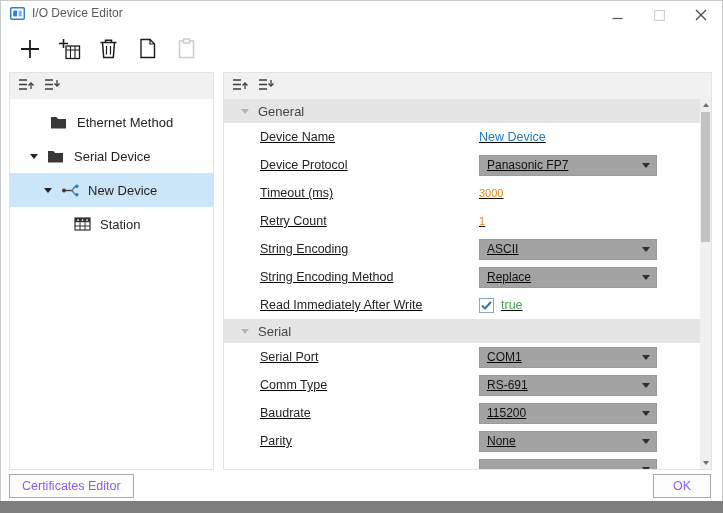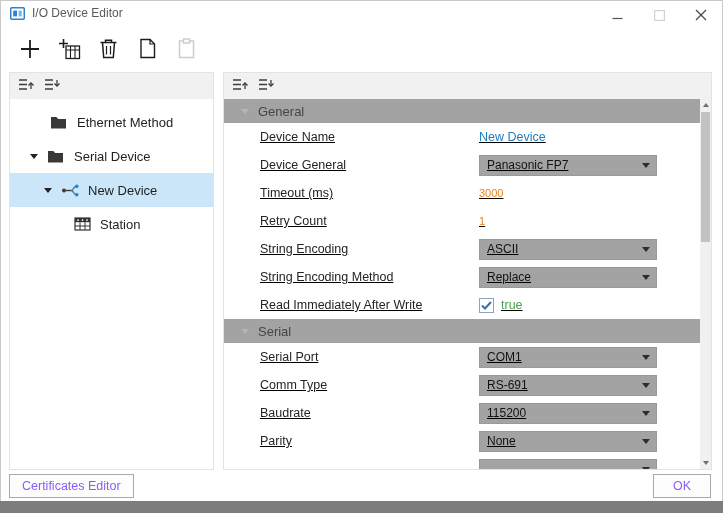--- a/index.html
+++ b/index.html
@@ -28,21 +28,21 @@
   .right-panel{flex:1 1 auto;position:relative;}
   .panel-header{height:26px;background:#f1f1f1;display:flex;align-items:center;gap:10px;padding-left:8px;flex:0 0 auto;}
   
   .tree{flex:1;padding-top:6px;overflow:hidden;}
   .tree-row{height:34px;display:flex;align-items:center;font-size:13px;color:#1f1f1f;cursor:default;}
   .tree-row.selected{background:#cce6f9;}
   .tri{width:0;height:0;border-left:4px solid transparent;border-right:4px solid transparent;border-top:5px solid #222;flex:0 0 auto;}
   .tree-icon{display:flex;align-items:center;justify-content:center;flex:0 0 auto;}
   
   .prop-scroll{position:absolute;left:0;top:26px;right:11px;bottom:0;overflow:hidden;}
-  .section-header{height:24px;background:#a3a3a3;display:flex;align-items:center;gap:9px;padding-left:17px;font-size:13px;color:#454545;}
+  .section-header{height:24px;background:#e5e5e5;display:flex;align-items:center;gap:9px;padding-left:17px;font-size:13px;color:#454545;}
   .sec-tri{width:0;height:0;border-left:4px solid transparent;border-right:4px solid transparent;border-top:5px solid #b5b5b5;}
   .prop-row{height:28px;display:flex;align-items:center;padding-left:36px;background:#fff;text-decoration:underline;}
   .prop-label{width:219px;flex:0 0 auto;font-size:12.5px;color:#242424;}
   .prop-value{display:flex;align-items:center;}
   .dropdown{width:178px;height:21px;box-sizing:border-box;border:1px solid #999999;background:#a3a3a3;
     display:flex;align-items:center;justify-content:space-between;padding:0 6px 0 7px;font-size:12px;color:#121212;cursor:default;}
   .dd-arrow{width:0;height:0;border-left:4.5px solid transparent;border-right:4.5px solid transparent;border-top:5px solid #2e2e2e;}
   .v-blue{color:#1d7dc2;font-size:12.5px;}
   .v-orange{color:#e8821e;font-size:11px;}
   .v-green{color:#4aa34a;font-size:12.5px;}
@@ -241,21 +241,21 @@
         </div>
 
         <div class="prop-row">
           <span class="prop-label">Device Name</span>
           <span class="prop-value">
               <span class="v-blue">New Device</span>
             </span>
         </div>
 
         <div class="prop-row">
-          <span class="prop-label">Device General</span>
+          <span class="prop-label">Device Protocol</span>
           <span class="prop-value">
             <span class="dropdown">
               <span>Panasonic FP7</span>
               <span class="dd-arrow"></span>
             </span>
           </span>
         </div>
 
         <div class="prop-row">
           <span class="prop-label">Timeout (ms)</span>

